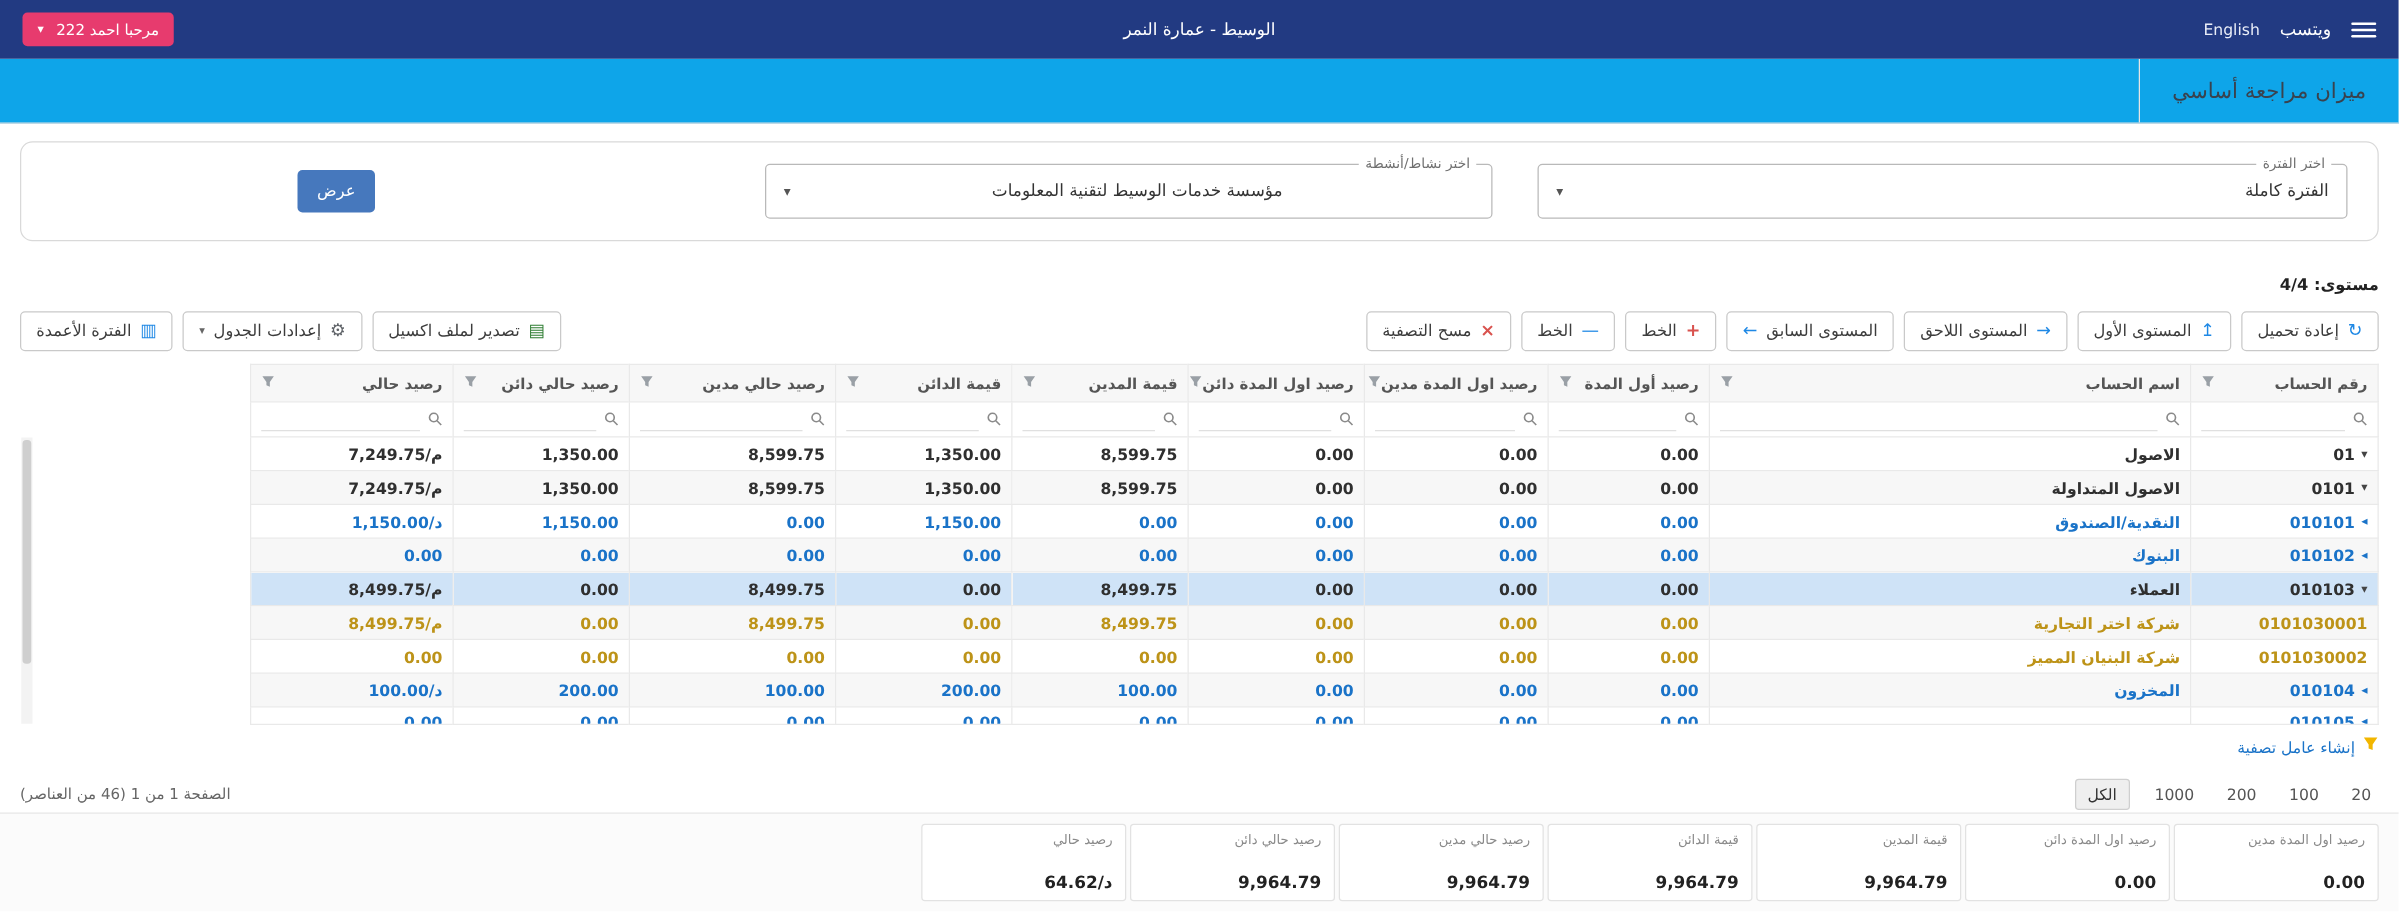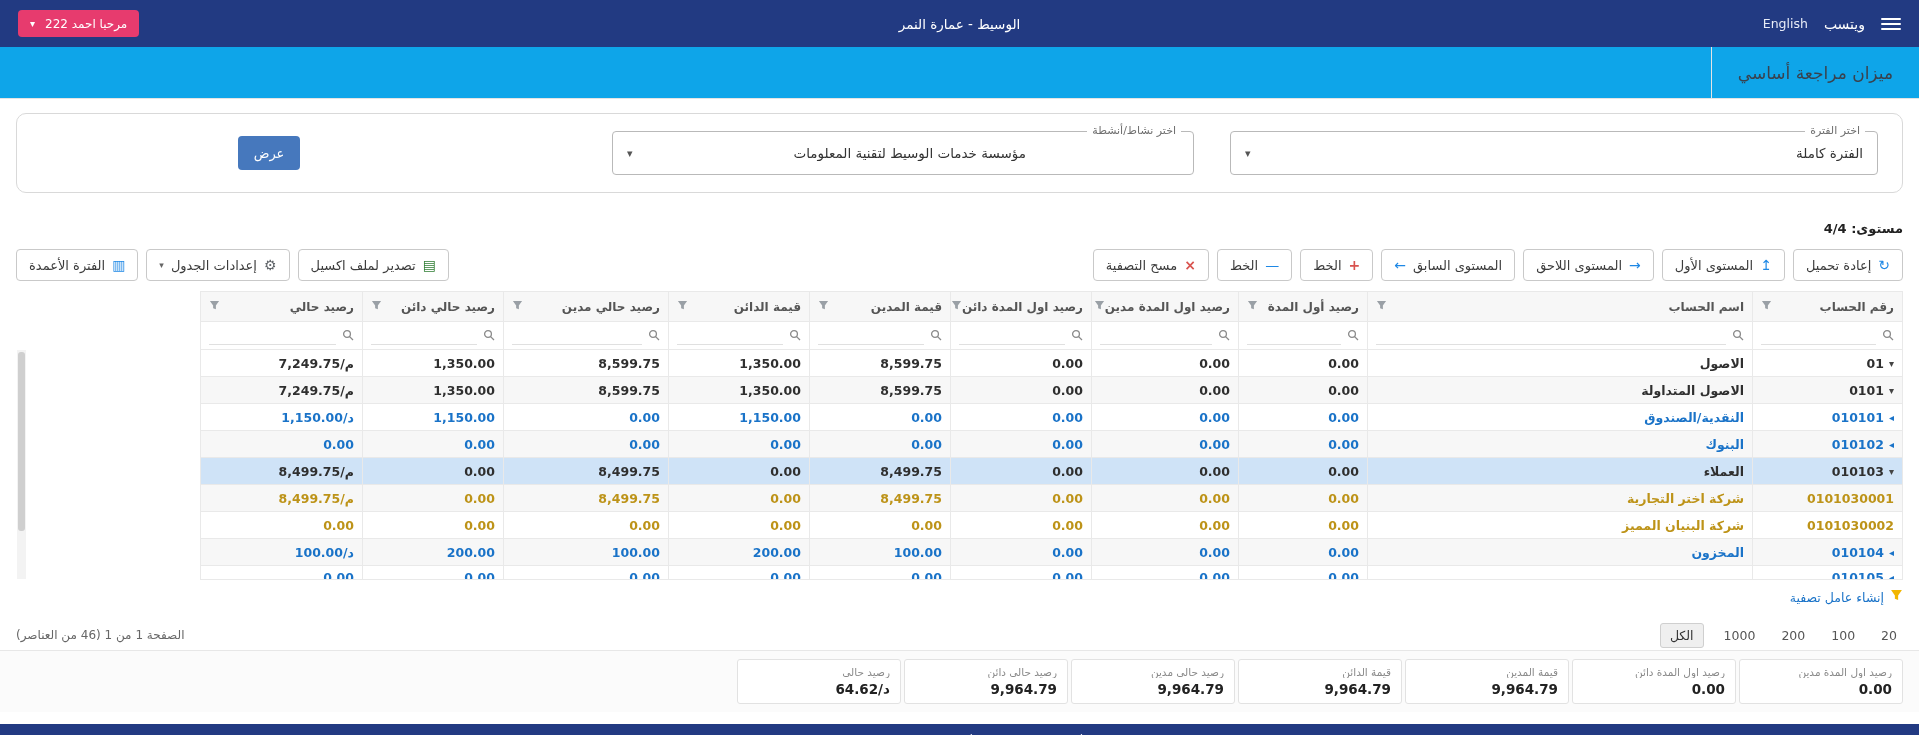--- a/index.html
+++ b/index.html
@@ -79,21 +79,21 @@
   .sizes { display:flex; align-items:center; gap:14px; font-size:12.5px; color:#555; }
   .size-btn { cursor:pointer; padding:4px 6px; }
   .size-btn.selected { border:1px solid #cfcfcf; background:#efefef; border-radius:3px; padding:4px 9px; color:#333; }
   .page-info { font-size:12px; color:#666; }
 
   
   .summary-strip { margin-top:auto; background:#fbfbfb; border-top:1px solid #e7e7e7; padding:8px 16px; flex:0 0 auto; }
   .cards { display:flex; gap:3px; }
   .card { width:164px; background:#fff; border:1px solid #e2e2e2; border-radius:3px; padding:6px 10px; }
   .clabel { font-size:10.5px; color:#8a8a8a; white-space:nowrap; overflow:hidden; display:block; }
-  .cvalue { margin-top:3px; font-size:13.5px; font-weight:700; color:#222; direction:ltr; text-align:right; }
+  .cvalue { margin-top:20px; font-size:13.5px; font-weight:700; color:#222; direction:ltr; text-align:right; }
 
   
   .footer { height:31px; margin-top:12px; background:#223a82; color:#fff; display:flex; align-items:center; justify-content:center; font-size:12px; flex:0 0 auto; }
 </style>
 </head>
 <body>
 
 <div class="navbar">
   <div class="nav-right">
     <span class="hamburger">

